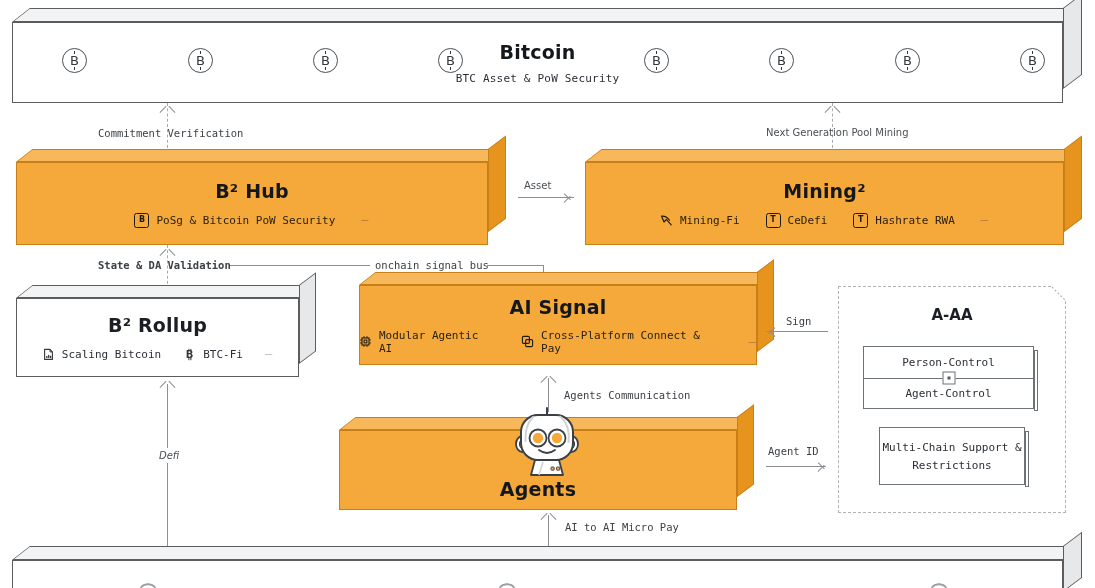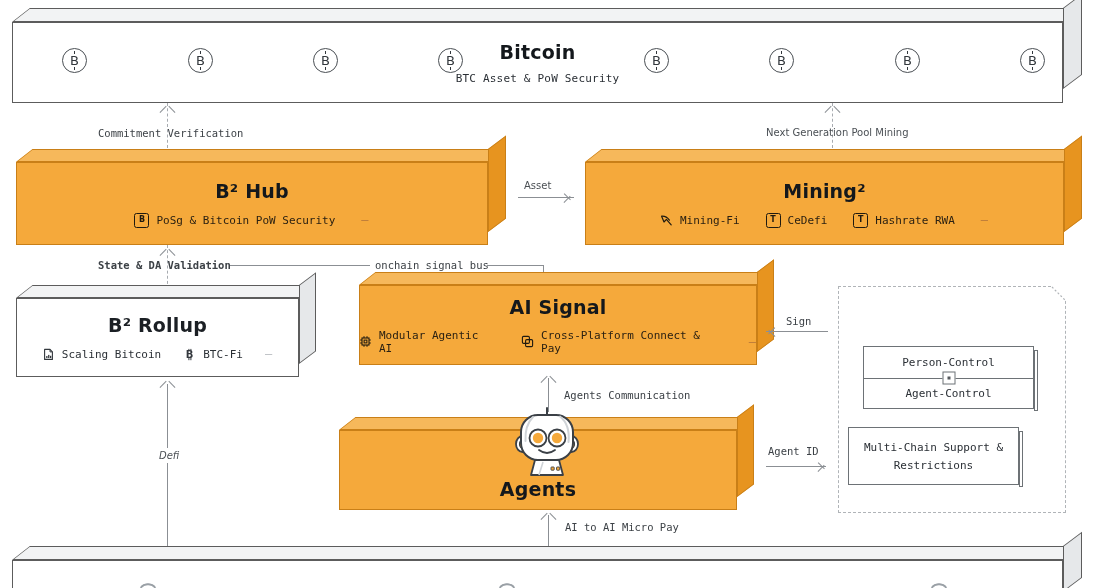--- a/index.html
+++ b/index.html
@@ -337,36 +337,37 @@
   <div class="arrowhead up" style="left:542px;top:513px;"></div>
   <div class="clabel" style="left:565px;top:521px;">AI to AI Micro Pay</div>
 
   <div id="aaa">
     <div class="dashbox"></div>
     <div class="corner">
       <svg width="15" height="15" viewBox="0 0 15 15">
           <path d="M1 1 L14 14" stroke="#b0b4b8" stroke-width="1.2" stroke-dasharray="2 2" fill="none"></path>
         </svg>
     </div>
+    <div class="aaa-title">A-AA</div>
 
     <div class="subcard" style="left:25px;top:60px;width:171px;height:63px;">
       <div class="shadow"></div>
       <div class="subrow" style="height:31px;">
         <span>Person-Control</span>
       </div>
       <div class="divline" style="top:31px;"></div>
       <div class="subrow" style="height:30px;">
         <span>Agent-Control</span>
       </div>
       <div class="plusnode" style="top:31px;">
         <b></b>
       </div>
     </div>
 
-    <div class="subcard" style="left:10px;top:141px;width:171px;height:58px;">
+    <div class="subcard" style="left:41px;top:141px;width:146px;height:58px;">
       <div class="shadow"></div>
       <div style="display:flex;flex-direction:column;align-items:center;justify-content:center;height:100%;gap:5px;">
         <div class="subrow">Multi-Chain Support &amp;</div>
         <div class="subrow">Restrictions</div>
       </div>
     </div>
   </div>
 
   <div class="slab white" id="bottom-slab" style="left:12px;top:546px;width:1070px;height:60px;">
     <div class="topf" style="left:0;top:0;width:1051px;height:14px;transform:skewX(-52deg);transform-origin:bottom left;"></div>

